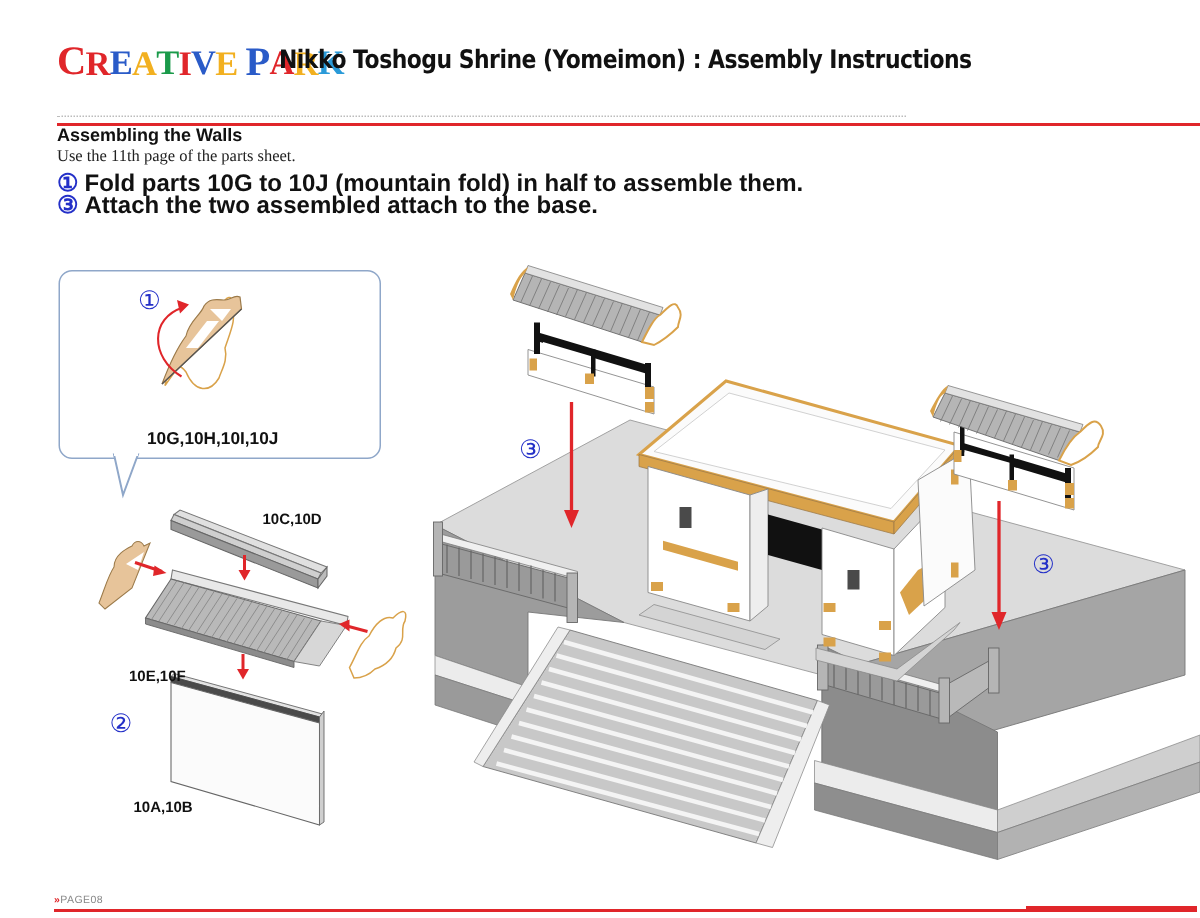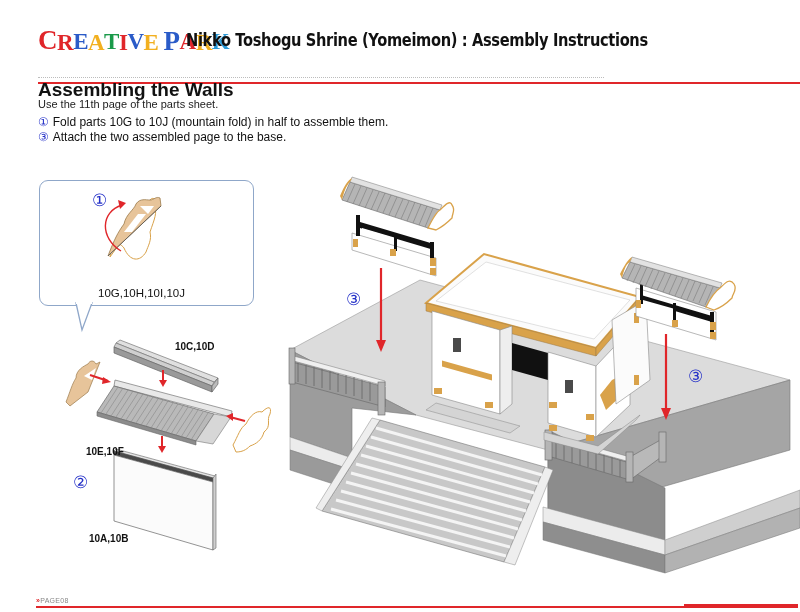--- a/index.html
+++ b/index.html
@@ -4,27 +4,27 @@
 <style>
   html, body { margin:0; padding:0; background:#ffffff; }
   body { width:800px; height:612px; position:relative; overflow:hidden; font-family:"Liberation Sans", sans-serif; color:#111; }
   .header { position:absolute; left:38px; top:26px; width:762px; height:32px; }
   .logo { position:absolute; left:0; top:0; font-family:Liberation Serif, serif; font-weight:bold; font-size:23px; letter-spacing:-0.5px; line-height:28px; white-space:nowrap; }
   .logo span { display:inline-block; }
   .logo .big { font-size:27px; }
   .title { position:absolute; left:148px; top:2px; font-family:"DejaVu Sans", sans-serif; font-weight:bold; font-size:17px; letter-spacing:-0.4px; line-height:24px; white-space:nowrap; color:#111; transform:scaleX(0.86); transform-origin:left center; }
   .dotted { position:absolute; left:0; top:51px; width:566px; height:0; border-top:1px dotted #bcbcbc; }
   .redline { position:absolute; left:0; top:56px; width:762px; height:2px; background:#e0262a; }
-  .section-title { position:absolute; left:38px; top:81px; font-weight:bold; font-size:19px; line-height:18px; }
-  .section-sub { position:absolute; left:38px; top:98px; font-size:11px; line-height:13px; color:#222; }
-  .steps { position:absolute; left:38px; top:115px; font-size:12px; line-height:15px; color:#111; }
+  .section-title { position:absolute; left:38px; top:81px; font-weight:bold; font-size:12px; line-height:18px; }
+  .section-sub { position:absolute; left:38px; top:98px; font-size:11px; line-height:13px; color:#222;font-family:Liberation Serif, serif; }
+  .steps { position:absolute; left:38px; top:115px; font-size:16px; line-height:15px; color:#111;font-weight:bold; }
   .step { white-space:nowrap; }
   .step .num { color:#2430c8; margin-right:4px; }
   .callout { position:absolute; left:39px; top:180px; width:213px; height:124px; border:1.3px solid #8fa7c9; border-radius:9px; background:#fff; }
-  .callout-label { position:absolute; left:58px; top:106px; font-weight:normal; font-size:11.5px; }
+  .callout-label { position:absolute; left:58px; top:106px; font-weight:bold; font-size:11.5px; }
   .lbl { position:absolute; font-weight:bold; font-size:10px; }
   .circ { position:absolute; color:#2430c8; font-size:17px; line-height:17px; }
   .footer-text { position:absolute; left:36px; top:597px; font-size:7px; letter-spacing:0.3px; color:#888; }
   .footer-text .arrows { color:#e0262a; font-weight:bold; }
   .footer-line { position:absolute; left:36px; top:606px; width:762px; height:1.5px; background:#e0262a; }
   .footer-line2 { position:absolute; left:684px; top:604px; width:114px; height:2px; background:#e0262a; }
   svg { position:absolute; overflow:visible; }
 </style>
 </head>
 <body>
@@ -33,21 +33,21 @@
   <div class="logo" id="logo"><span class="big" style="color: rgb(224, 38, 42);">C</span><span style="color: rgb(224, 38, 42); transform: translateY(1px);">R</span><span style="color: rgb(42, 91, 200);">E</span><span style="color: rgb(242, 176, 32); transform: translateY(1px);">A</span><span style="color: rgb(26, 154, 74);">T</span><span style="color: rgb(224, 38, 42); transform: translateY(1px);">I</span><span style="color: rgb(42, 91, 200);">V</span><span style="color: rgb(242, 176, 32); transform: translateY(1px);">E</span><span style="color: rgb(0, 0, 0);">&nbsp;</span><span class="big" style="color: rgb(42, 91, 200); transform: translateY(1px);">P</span><span style="color: rgb(224, 38, 42);">A</span><span style="color: rgb(242, 176, 32); transform: translateY(1px);">R</span><span style="color: rgb(42, 154, 216);">K</span></div>
   <div class="title">Nikko Toshogu Shrine (Yomeimon) : Assembly Instructions</div>
   <div class="dotted"></div>
   <div class="redline"></div>
 </div>
 
 <div class="section-title">Assembling the Walls</div>
 <div class="section-sub">Use the 11th page of the parts sheet.</div>
 <div class="steps">
   <div class="step"><span class="num">①</span><span>Fold parts 10G to 10J (mountain fold) in half to assemble them.</span></div>
-  <div class="step"><span class="num">③</span><span>Attach the two assembled page to the base.</span></div>
+  <div class="step"><span class="num">③</span><span>Attach the two assembled attach to the base.</span></div>
 </div>
 
 <div class="callout">
   <span class="circ" style="left:52px;top:11px;">①</span>
   <div class="callout-label">10G,10H,10I,10J</div>
 </div>
 <svg style="left:0;top:0;" width="800" height="612">
   <polygon points="76,303 82,330 92,303" fill="#fff" stroke="#8fa7c9" stroke-width="1.3"></polygon>
   <line x1="76" y1="303" x2="92" y2="303" stroke="#fff" stroke-width="2"></line>
 </svg>

